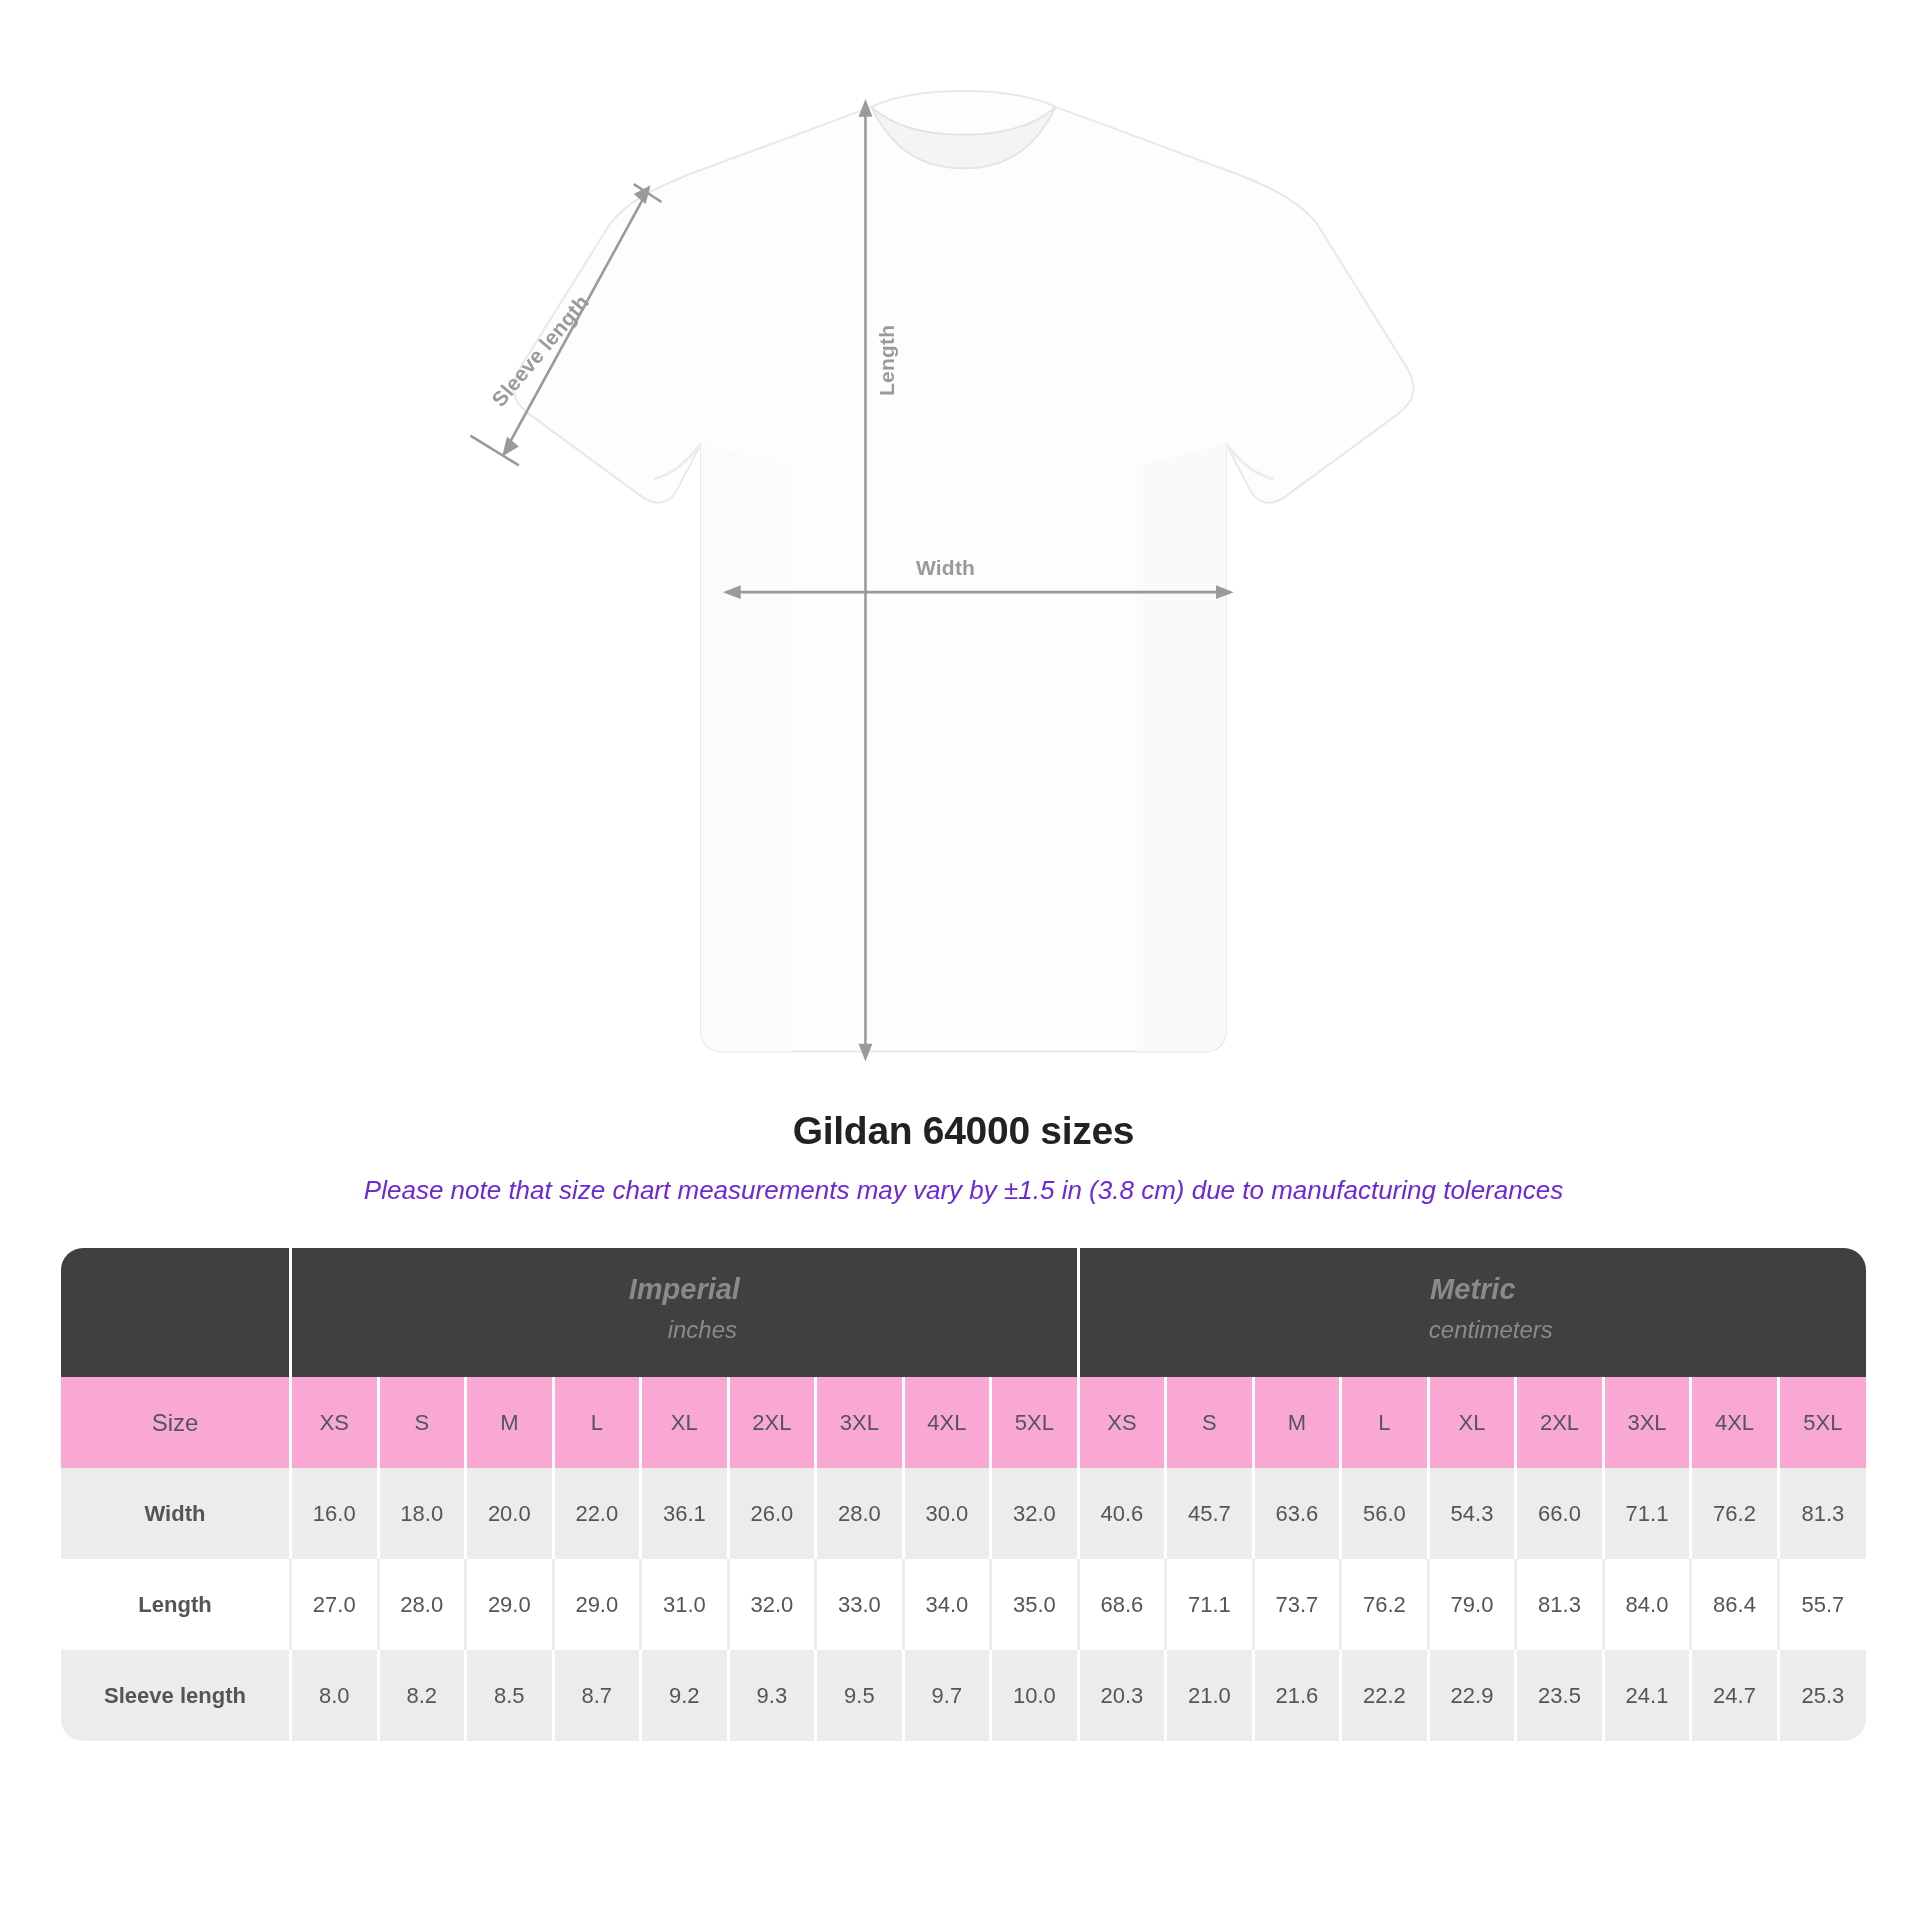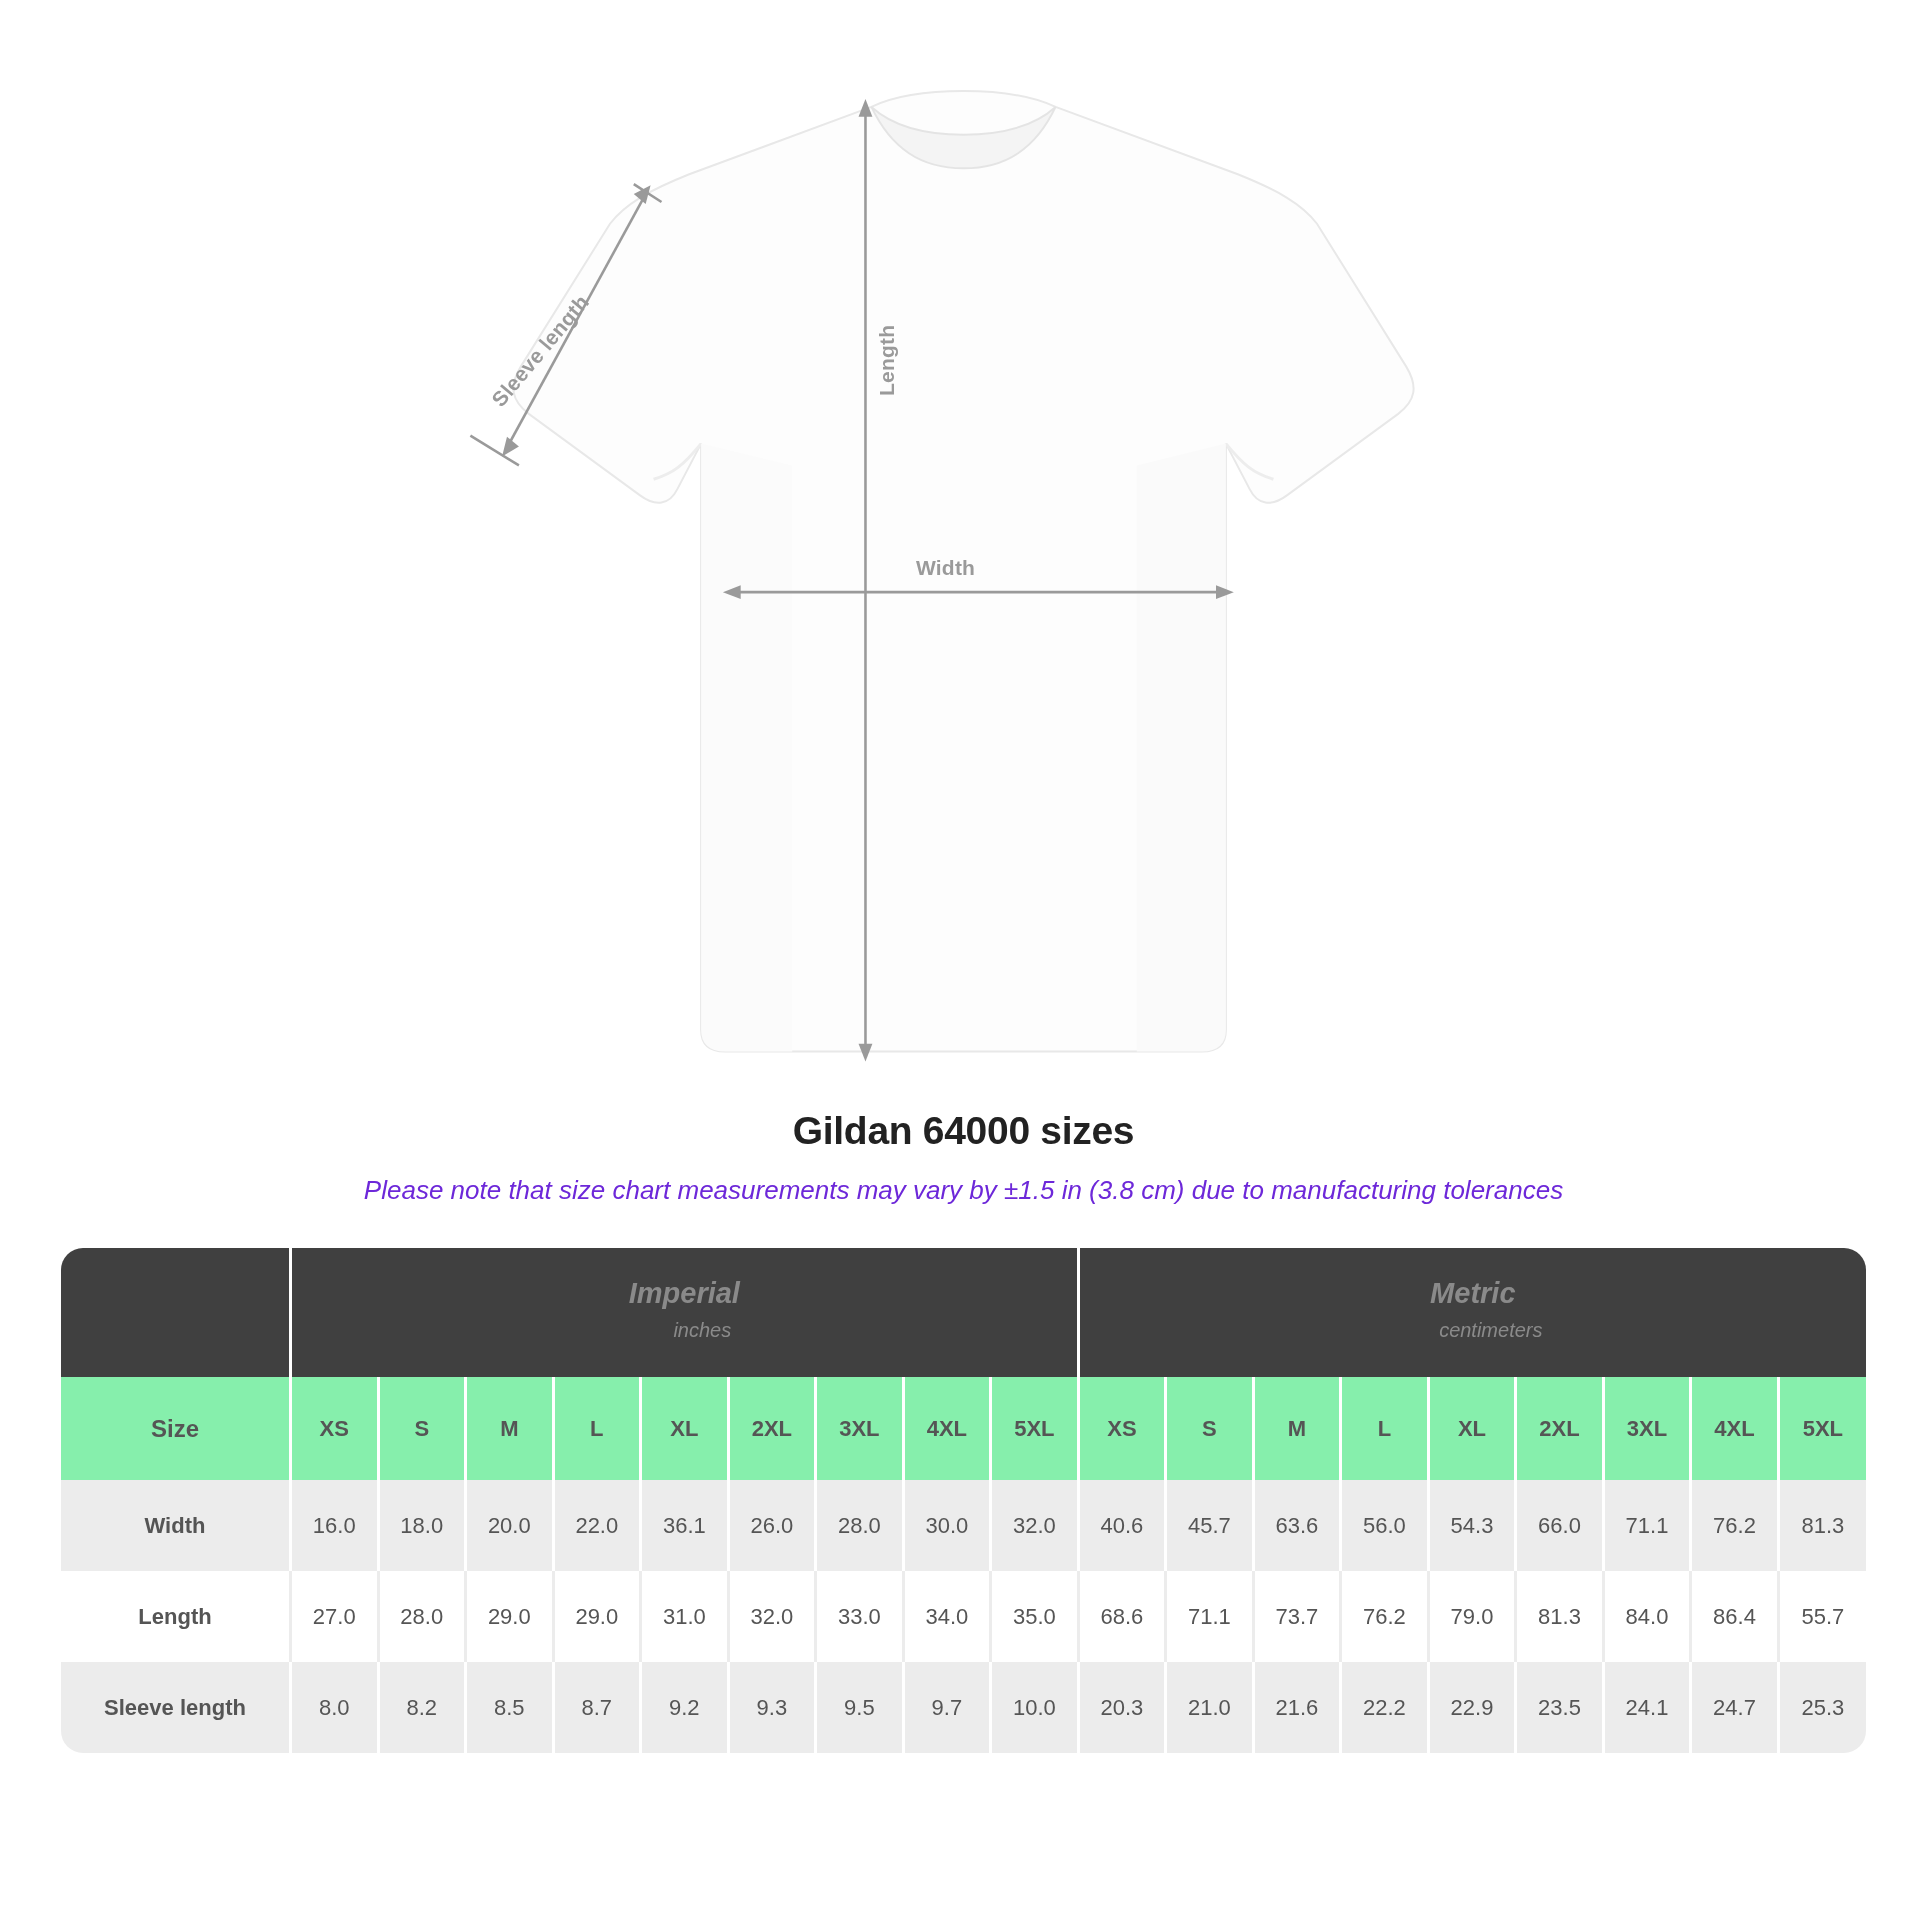--- a/index.html
+++ b/index.html
@@ -93,30 +93,30 @@
     font-style: italic;
   }
   .unit-title {
     font-size: 29px;
     font-weight: bold;
     color: #8a8a8a;
     font-style: italic;
     line-height: 1.2;
   }
   .unit-sub {
-    font-size: 20px;
+    font-size: 24px;
     color: #8a8a8a;
     font-style: italic;
     line-height: 1.9;
     padding-left: 36px;
   }
   .head-row td {
-    background: #86efac;
-    height: 103px;
-    font-weight: bold;
+    background: #f9a8d4;
+    height: 91px;
+    font-weight: normal;
     color: #5d5d5d;
     font-size: 23px;
   }
   .head-row td.row-head {
     font-size: 24px;
   }
   .data-row td {
     height: 91px;
     font-size: 23px;
     color: #5a5a5a;

